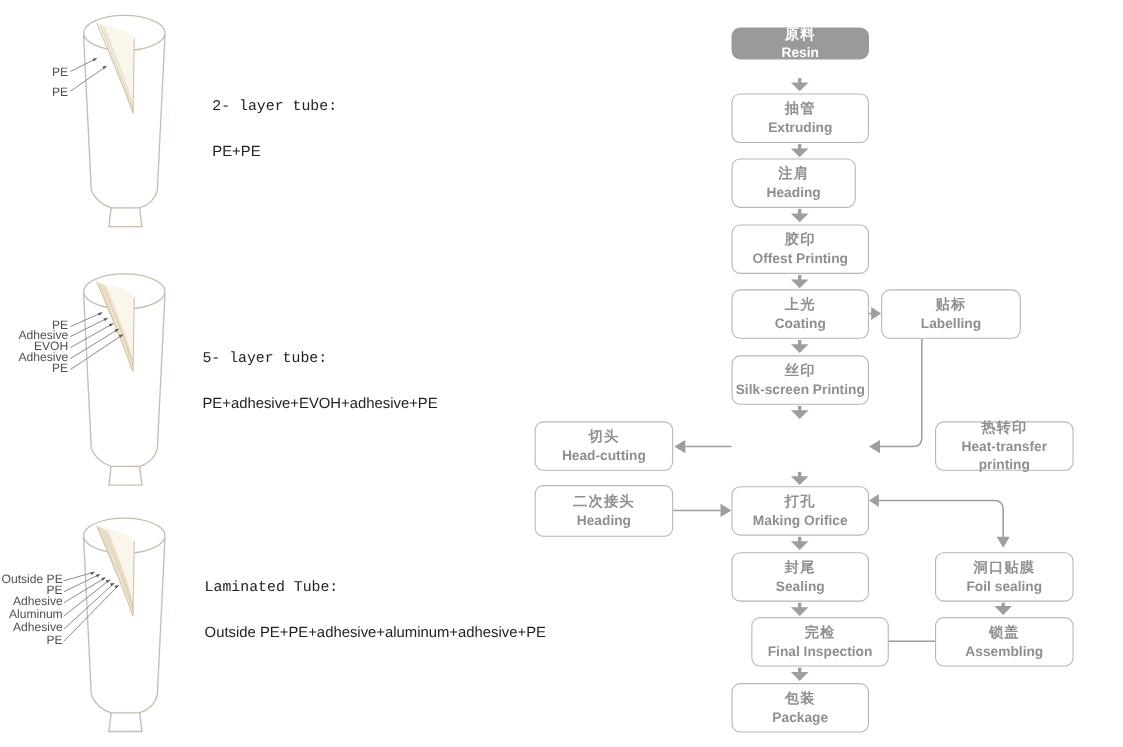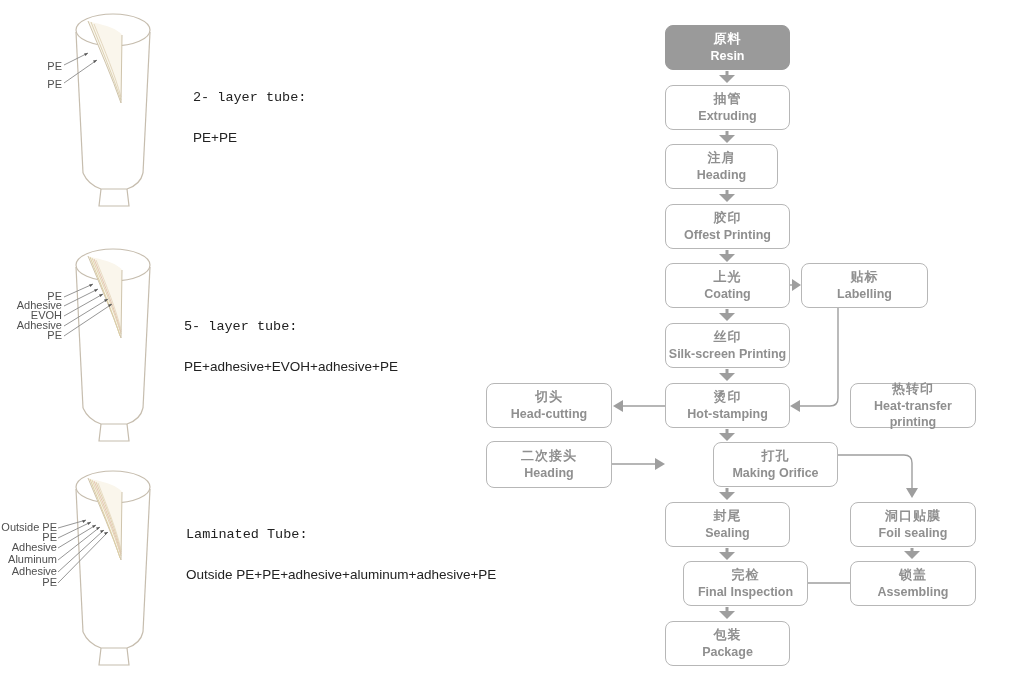--- a/index.html
+++ b/index.html
@@ -195,21 +195,21 @@
       <polygon points="800,400 800,412 790,406"></polygon>
       <polygon points="623,400 623,412 613,406"></polygon>
       <polygon points="655,458 655,470 665,464"></polygon>
       <polygon points="799,449 799,461 790,455"></polygon>
       <polygon points="906,488 918,488 912,498"></polygon>
       <polygon points="904,551 920,551 912,559"></polygon>
       <polygon points="804,577 804,589 794,583"></polygon>
     </g>
   </svg>
 
-  <div class="fbox filled" style="left:665px;top:25px;width:125px;height:45px;">
+  <div class="fbox filled" style="left:665px;top:25px;width:125px;height:29px;">
     <span class="zh">原料</span>
     <span class="en">Resin</span>
   </div>
   <div class="fbox" style="left:665px;top:85px;width:125px;height:45px;">
     <span class="zh">抽管</span>
     <span class="en">Extruding</span>
   </div>
   <div class="fbox" style="left:665px;top:144px;width:113px;height:45px;">
     <span class="zh">注肩</span>
     <span class="en">Heading</span>
@@ -219,25 +219,21 @@
     <span class="en">Offest Printing</span>
   </div>
   <div class="fbox" style="left:665px;top:263px;width:125px;height:45px;">
     <span class="zh">上光</span>
     <span class="en">Coating</span>
   </div>
   <div class="fbox" style="left:665px;top:323px;width:125px;height:45px;">
     <span class="zh">丝印</span>
     <span class="en">Silk-screen Printing</span>
   </div>
-  <div class="fbox" style="left:665px;top:383px;width:125px;height:45px;">
-    <span class="zh">烫印</span>
-    <span class="en">Hot-stamping</span>
-  </div>
-  <div class="fbox" style="left:665px;top:442px;width:125px;height:45px;margin-left:48px;">
+  <div class="fbox" style="left:665px;top:442px;width:125px;height:45px;">
     <span class="zh">打孔</span>
     <span class="en">Making Orifice</span>
   </div>
   <div class="fbox" style="left:665px;top:502px;width:125px;height:45px;">
     <span class="zh">封尾</span>
     <span class="en">Sealing</span>
   </div>
   <div class="fbox" style="left:665px;top:561px;width:125px;height:45px;margin-left:18px;">
     <span class="zh">完检</span>
     <span class="en">Final Inspection</span>

